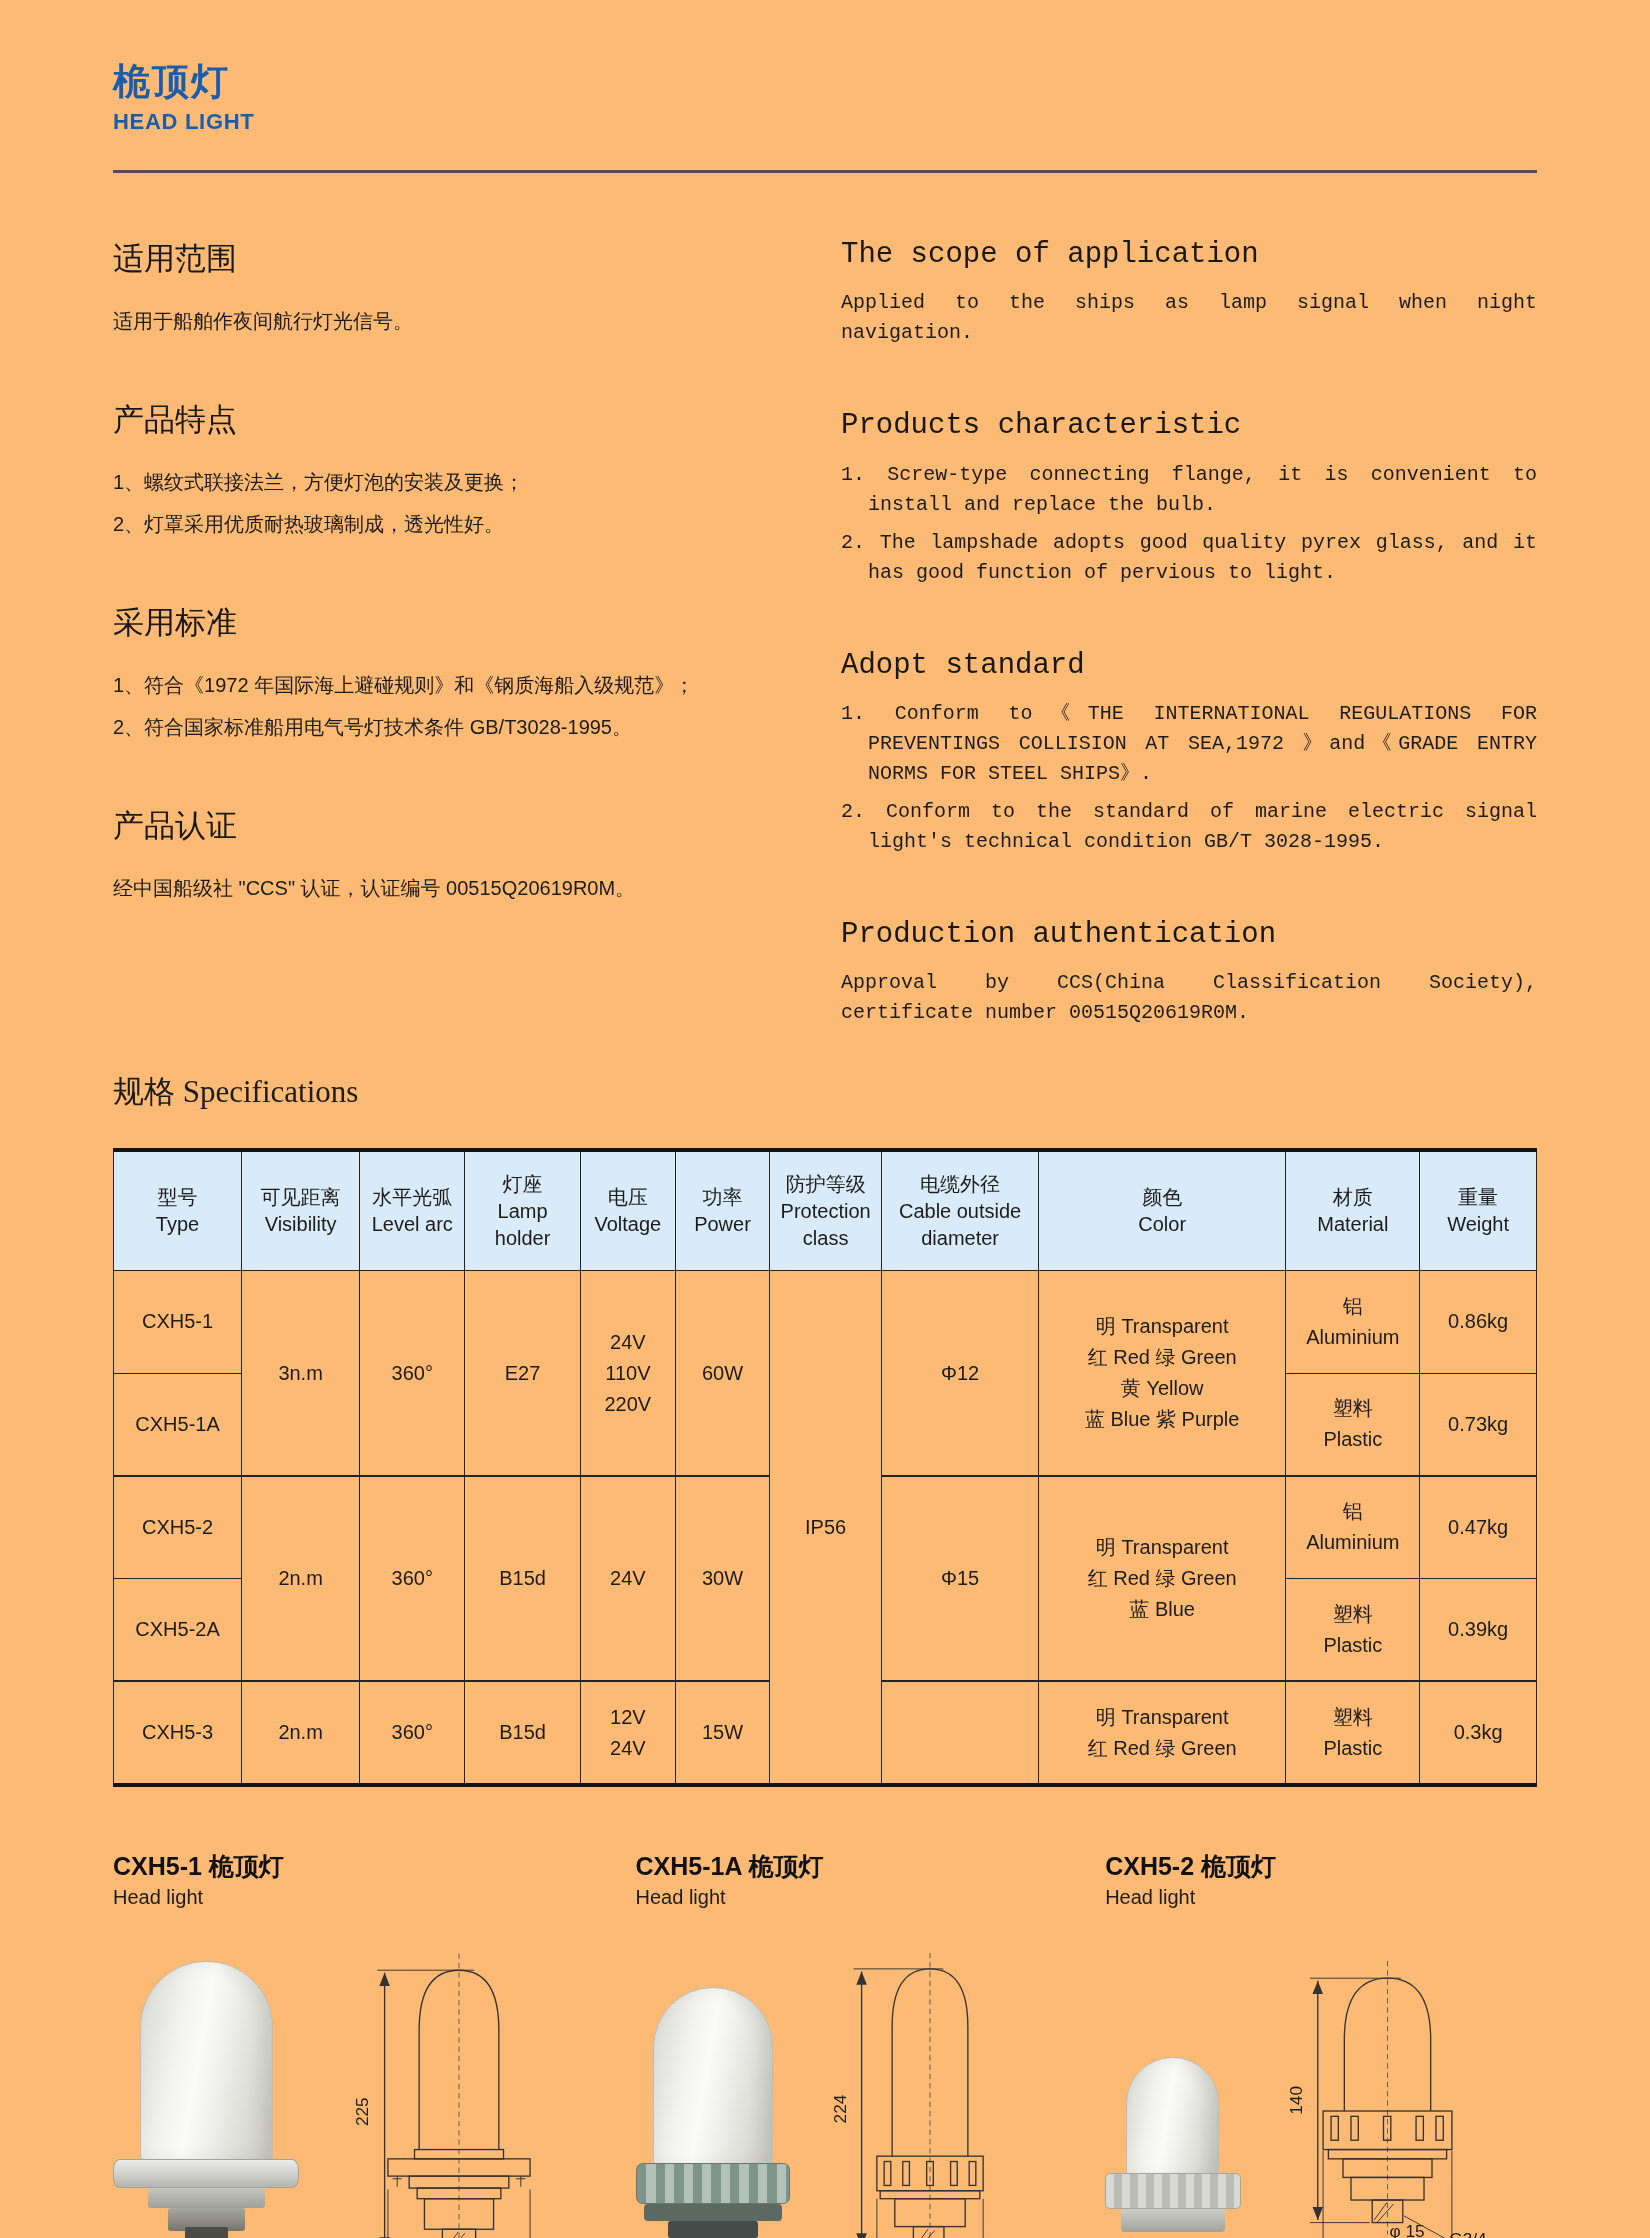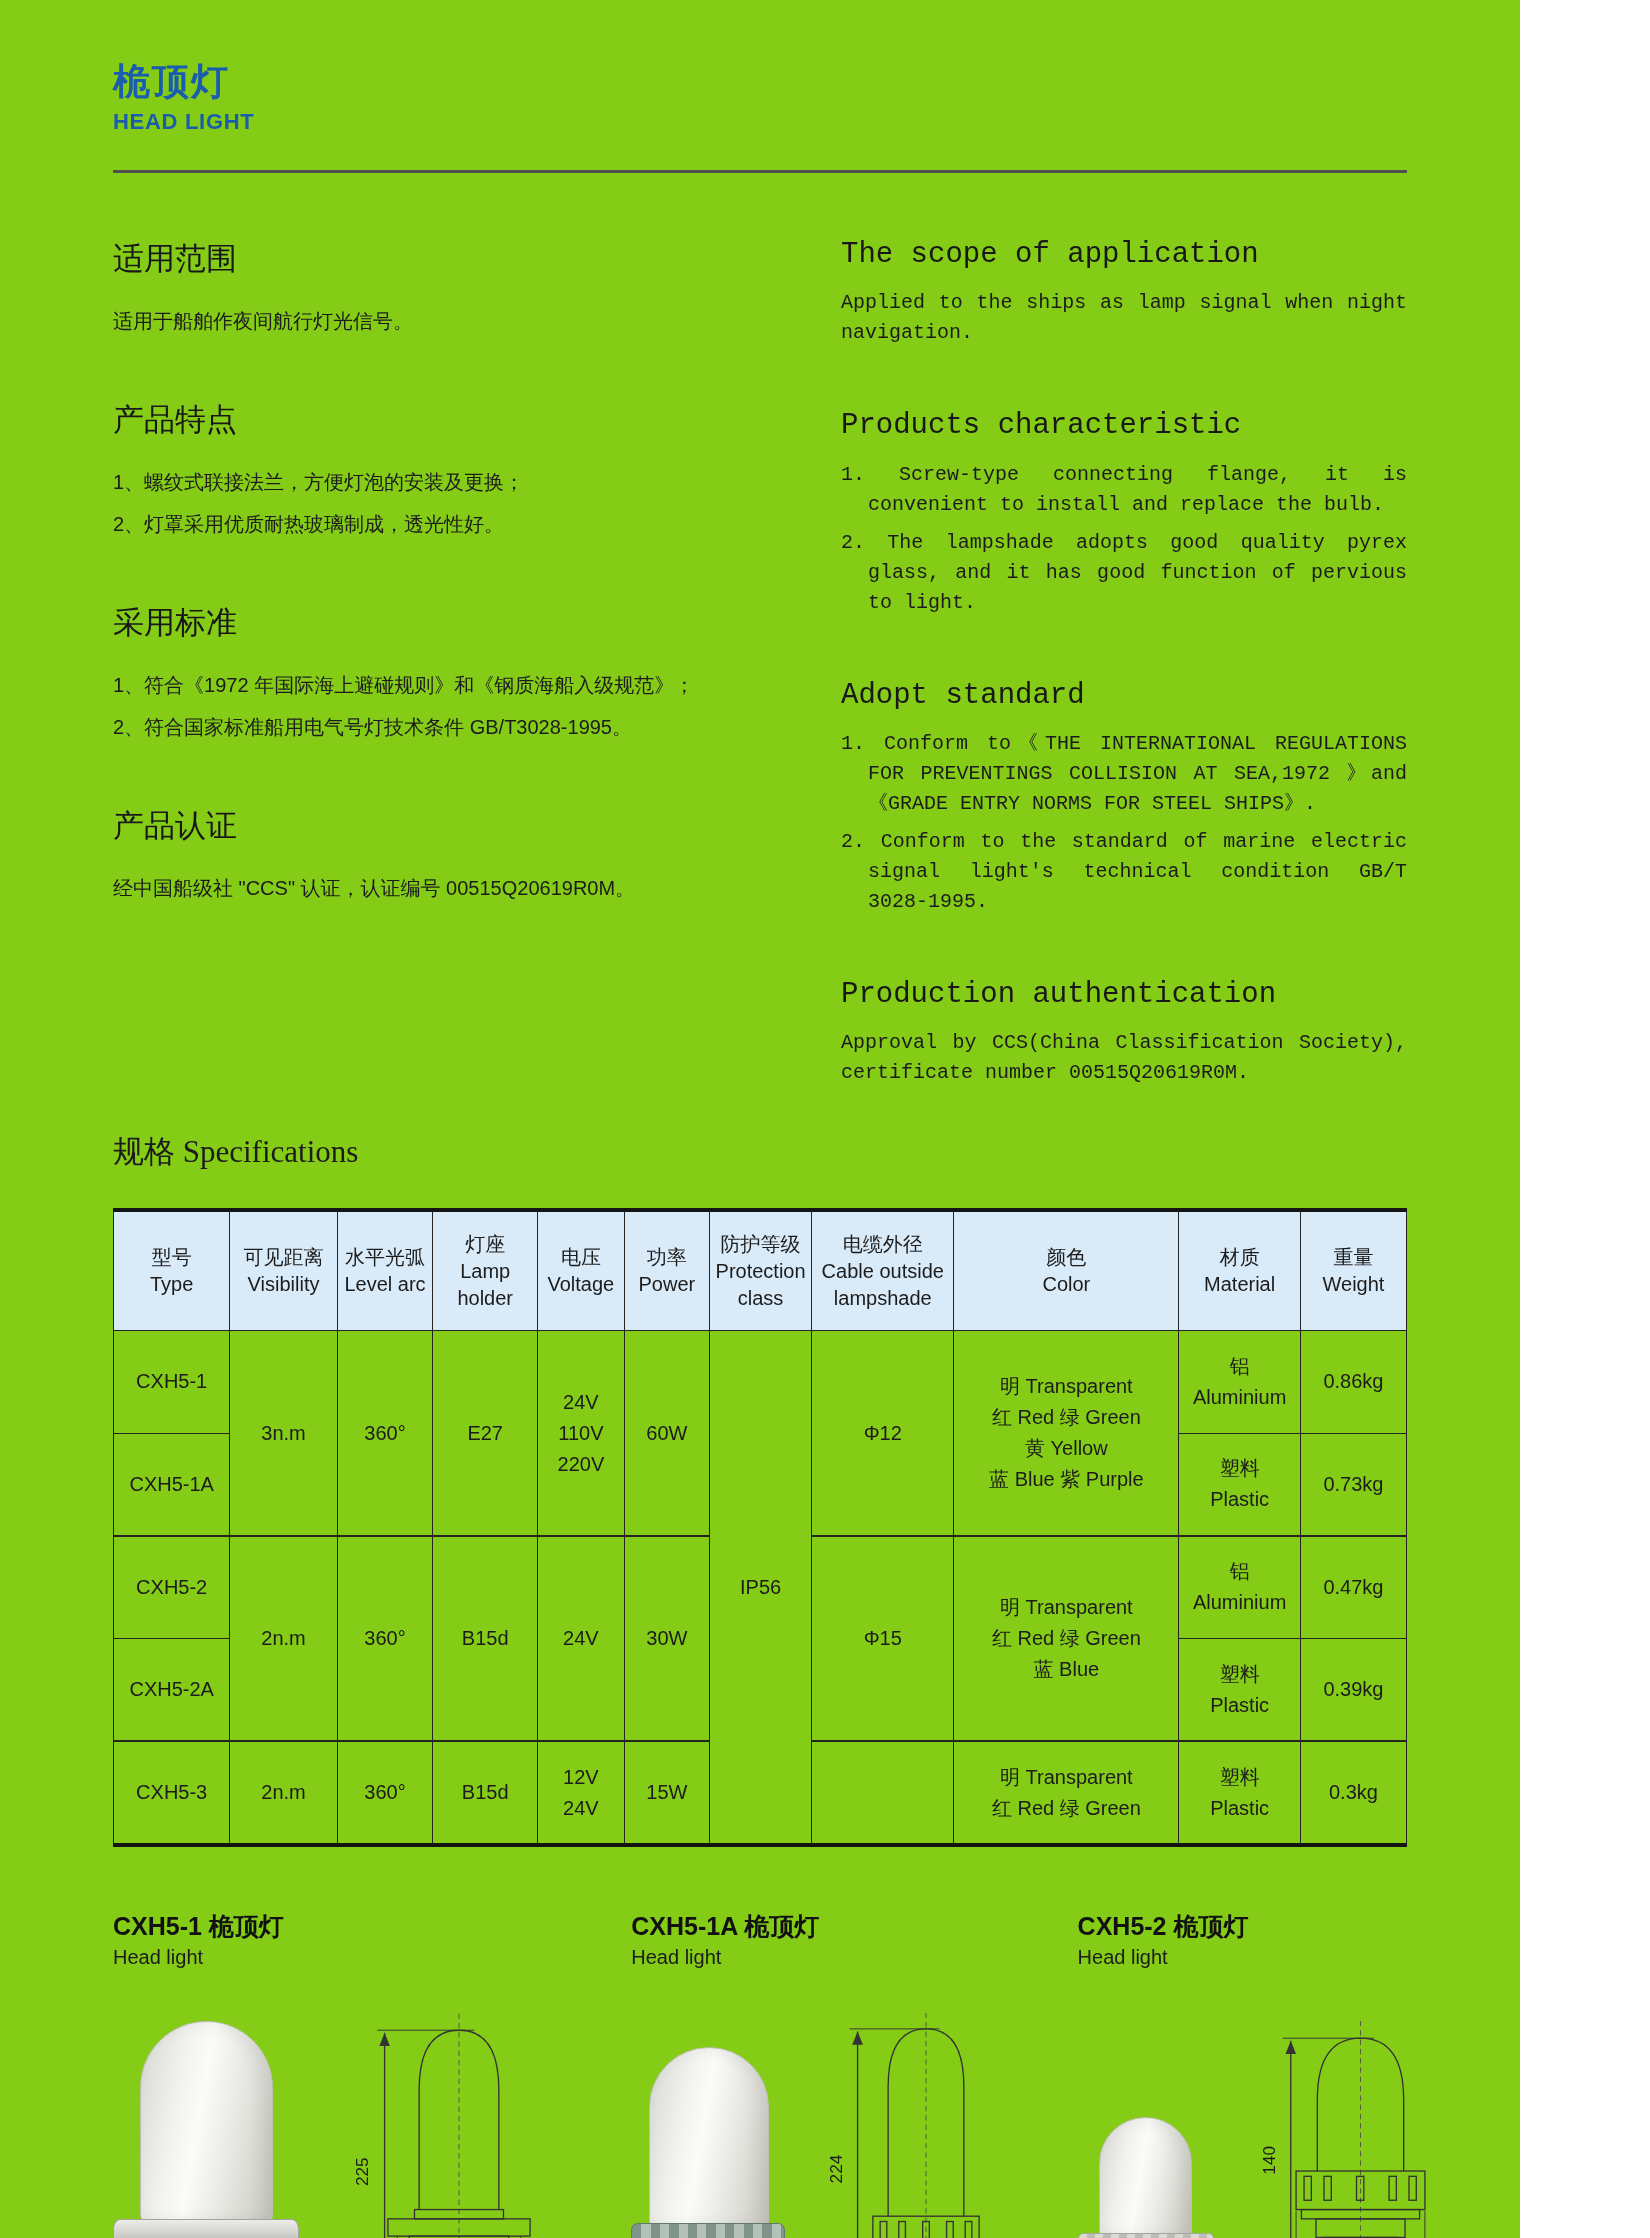--- a/index.html
+++ b/index.html
@@ -1,17 +1,17 @@
 <!DOCTYPE html>
 <html style="font-size:10.6px"><head>
 <meta charset="utf-8">
 <style>
   html,body{margin:0;padding:0;background:#ffffff;}
   body{font-family:"Liberation Sans","DejaVu Sans",sans-serif;color:#1c1c1c;}
-  .page{width:1520px;height:2239px;box-sizing:border-box;padding:0 113px;background:#84cc16;overflow:hidden;position:relative;}
+  .page{width:1650px;height:2239px;box-sizing:border-box;padding:0 113px;background:#fdba74;overflow:hidden;position:relative;}
 
   
   .hdr{padding-top:63px;}
   .hdr-zh{font-size:37px;font-weight:600;color:#1a5dad;letter-spacing:2px;line-height:1;}
   .hdr-en{font-size:22px;font-weight:700;color:#1a5dad;letter-spacing:0.7px;margin-top:9.3px;}
   .rule{height:2.7px;background:#4f4f4f;margin-top:35px;}
 
   
   .cols{display:flex;gap:73px;margin-top:65px;justify-content:space-between;}
   .col-zh{flex:0 0 655px;}
@@ -173,21 +173,21 @@
         <th>
             <div>功率</div>
             <div>Power</div>
           </th>
         <th>
             <div>防护等级</div>
             <div>Protection class</div>
           </th>
         <th>
             <div>电缆外径</div>
-            <div>Cable outside lampshade</div>
+            <div>Cable outside diameter</div>
           </th>
         <th>
             <div>颜色</div>
             <div>Color</div>
           </th>
         <th>
             <div>材质</div>
             <div>Material</div>
           </th>
         <th>

